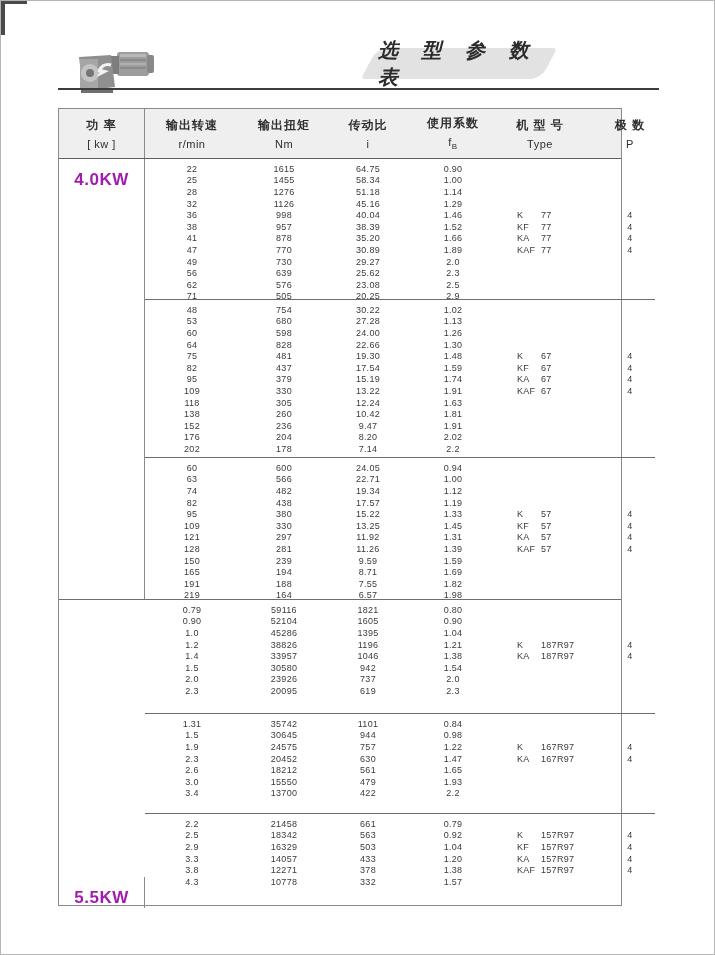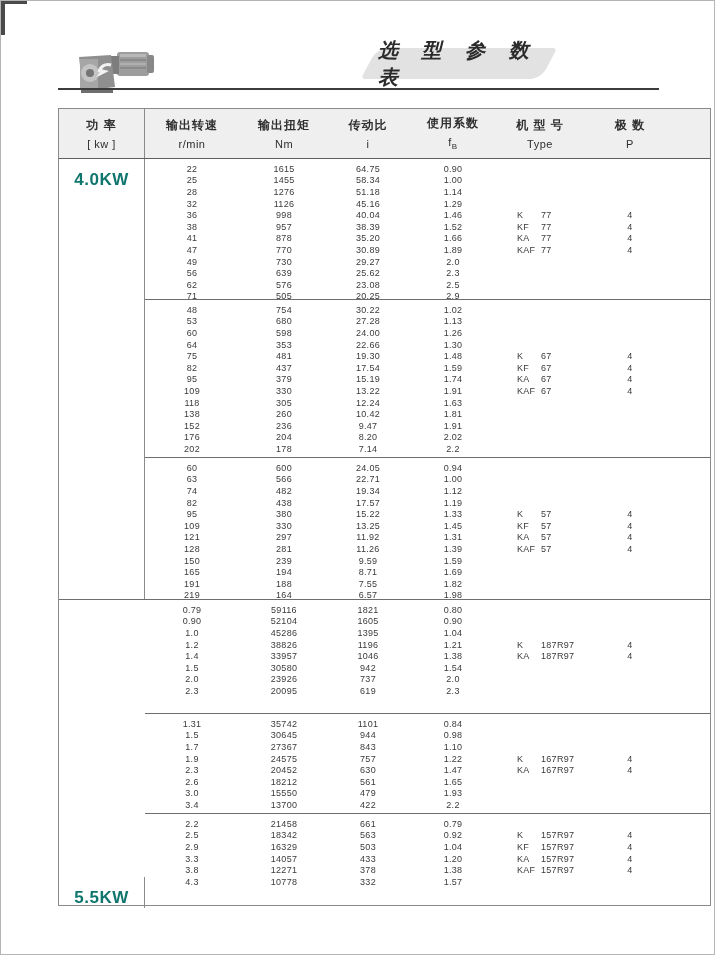--- a/index.html
+++ b/index.html
@@ -22,21 +22,21 @@
     transform:skewX(-28deg); border-radius:10px 4px 10px 4px;
   }
   .banner-text {
     position:absolute; inset:0; display:flex; align-items:center; justify-content:center;
     font-style:italic; font-weight:600; font-size:20px; letter-spacing:9px;
     color:#2b2b2b; padding-left:9px;
   }
   .top-rule { position:absolute; left:57px; top:87px; width:601px; height:2px; background:#3c3c3c; }
 
   .sel-table {
-    position:absolute; left:57px; top:107px; width:653px; height:798px;
+    position:absolute; left:57px; top:107px; width:564px; height:798px;
     border:1.5px solid #8a8a8a; background:#fff;
     font-size:9px; color:#3a3a3a; letter-spacing:0.3px;
   }
   .thead {
     display:flex; height:50px; background:#efefef; border-bottom:1.5px solid #5e5e5e;
   }
   .power-head {
     width:86px; flex:0 0 86px; border-right:1.5px solid #8a8a8a;
     display:flex; flex-direction:column; align-items:center; justify-content:center; gap:4px;
   }
@@ -49,21 +49,21 @@
   .h-unit { font-size:11px; font-weight:normal; color:#2e2e2e; letter-spacing:0.5px; }
   .h-unit sub { font-size:8px; }
 
   .tbody { display:flex; flex-direction:column; }
   .section { display:flex; }
   .section-sep { border-top:1.5px solid #6e6e6e;align-items:flex-end; }
   .power-cell {
     width:86px; flex:0 0 86px; border-right:1.5px solid #8a8a8a;
     text-align:center; padding-top:11px;
   }
-  .power-label { font-size:17px; font-weight:bold; color:#0f766e; letter-spacing:0.5px; }
+  .power-label { font-size:17px; font-weight:bold; color:#a21caf; letter-spacing:0.5px; }
   .blocks { flex:1; display:flex; flex-direction:column; }
   .block { padding-top:4px; overflow:hidden; }
   .block-sep { border-top:1.5px solid #6e6e6e; }
   .trow {
     display:grid; grid-template-columns:94px 90px 78px 92px 106px 50px;
     height:11.6px; align-items:center;
   }
   .c-center { text-align:center; }
   .c-type { text-align:left; padding-left:18px; white-space:pre; }
   .c-type .model { display:inline-block; width:24px; }
@@ -258,21 +258,21 @@
               <div class="trow">
                 <div class="c-center">60</div>
                 <div class="c-center">598</div>
                 <div class="c-center">24.00</div>
                 <div class="c-center">1.26</div>
                 <div class="c-type"></div>
                 <div class="c-center"></div>
               </div>
               <div class="trow">
                 <div class="c-center">64</div>
-                <div class="c-center">353</div>
+                <div class="c-center">828</div>
                 <div class="c-center">22.66</div>
                 <div class="c-center">1.30</div>
                 <div class="c-type"></div>
                 <div class="c-center"></div>
               </div>
               <div class="trow">
                 <div class="c-center">75</div>
                 <div class="c-center">481</div>
                 <div class="c-center">19.30</div>
                 <div class="c-center">1.48</div>
@@ -526,28 +526,20 @@
               </div>
               <div class="trow">
                 <div class="c-center">1.5</div>
                 <div class="c-center">30645</div>
                 <div class="c-center">944</div>
                 <div class="c-center">0.98</div>
                 <div class="c-type"></div>
                 <div class="c-center"></div>
               </div>
               <div class="trow">
-                <div class="c-center">1.7</div>
-                <div class="c-center">27367</div>
-                <div class="c-center">843</div>
-                <div class="c-center">1.10</div>
-                <div class="c-type"></div>
-                <div class="c-center"></div>
-              </div>
-              <div class="trow">
                 <div class="c-center">1.9</div>
                 <div class="c-center">24575</div>
                 <div class="c-center">757</div>
                 <div class="c-center">1.22</div>
                 <div class="c-type"><span class="model">K</span><span>167R97</span></div>
                 <div class="c-center">4</div>
               </div>
               <div class="trow">
                 <div class="c-center">2.3</div>
                 <div class="c-center">20452</div>

